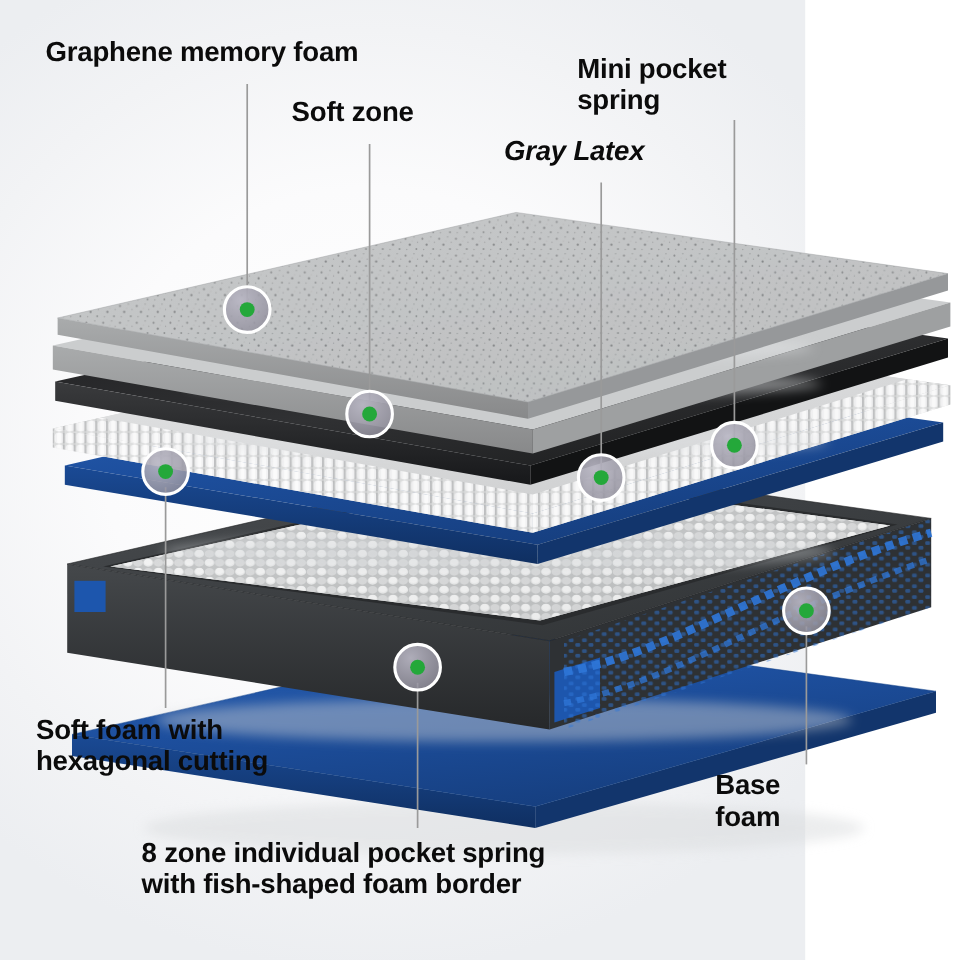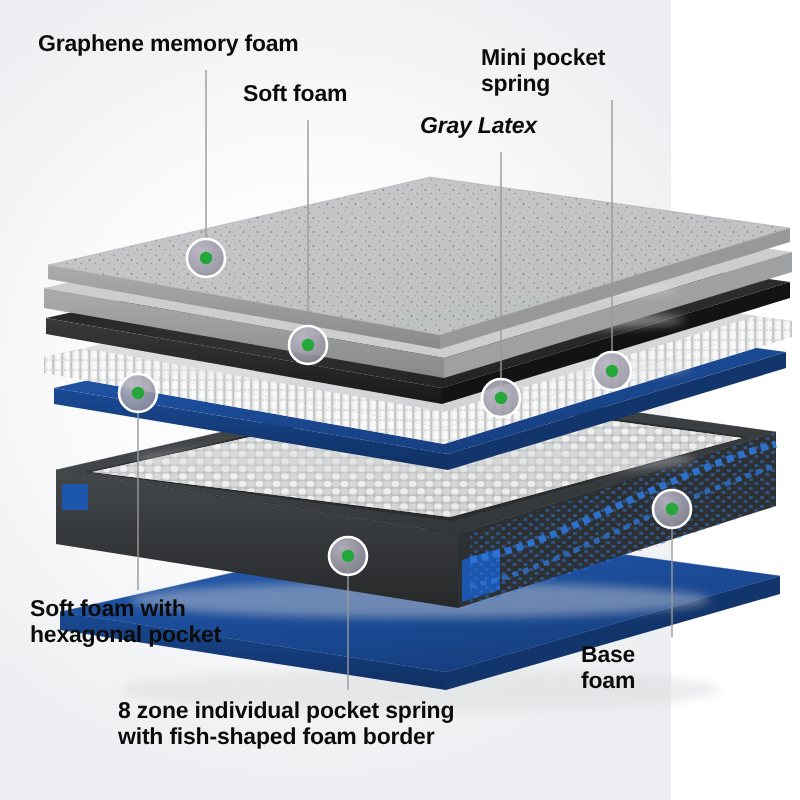--- a/index.html
+++ b/index.html
@@ -280,23 +280,23 @@
         <g>
           <circle cx="672" cy="509" r="19" fill="url(#gMarkFill)"></circle>
           <circle cx="672" cy="509" r="19" fill="none" stroke="#ffffff" stroke-width="2.6"></circle>
           <circle cx="672" cy="509" r="6.2" fill="#24a83a"></circle>
         </g>
       </g>
 </svg>
 
 <div id="labels">
       <div class="lbl l" style="left: 38px; top: 30px;">Graphene memory foam</div>
-      <div class="lbl l" style="left: 243px; top: 80px;">Soft foam</div>
+      <div class="lbl l" style="left: 243px; top: 80px;">Soft zone</div>
       <div class="lbl l" style="left: 420px; top: 112px; font-style: italic;">Gray Latex</div>
       <div class="lbl l" style="left: 481px; top: 44px;">Mini pocket spring</div>
       <div class="lbl l" style="left: 30px; top: 595px;">Soft foam with
-hexagonal pocket</div>
+hexagonal cutting</div>
       <div class="lbl l" style="left: 118px; top: 697px;">8 zone individual pocket spring
 with fish-shaped foam border</div>
-      <div class="lbl l" style="left: 581px; top: 641px;">Base foam</div>
+      <div class="lbl l" style="left: 596px; top: 641px;">Base foam</div>
     </div>
 
 </div>
 
 </body></html>

